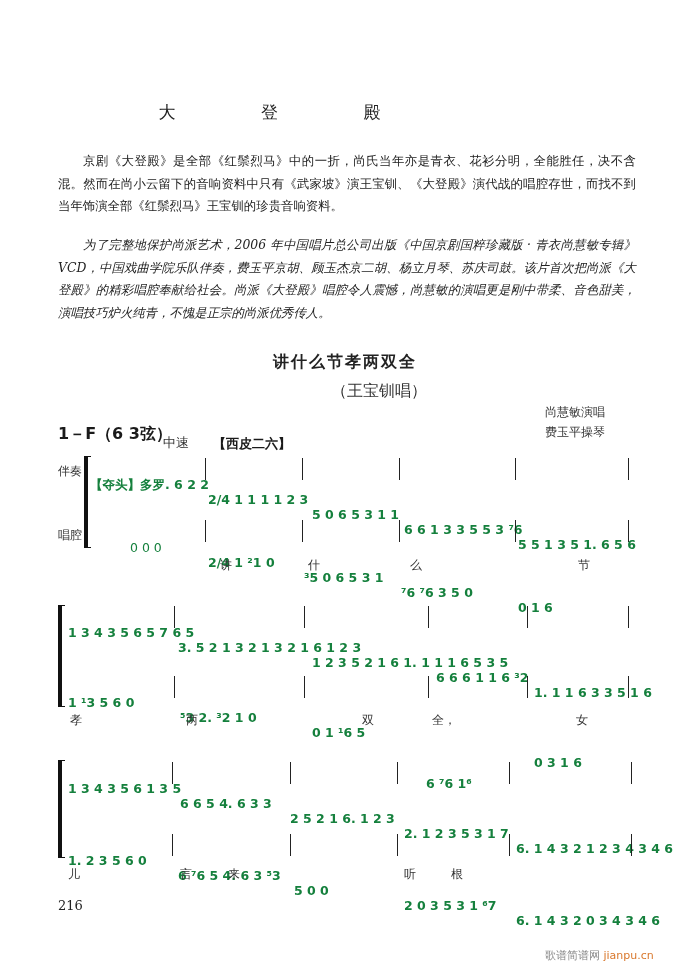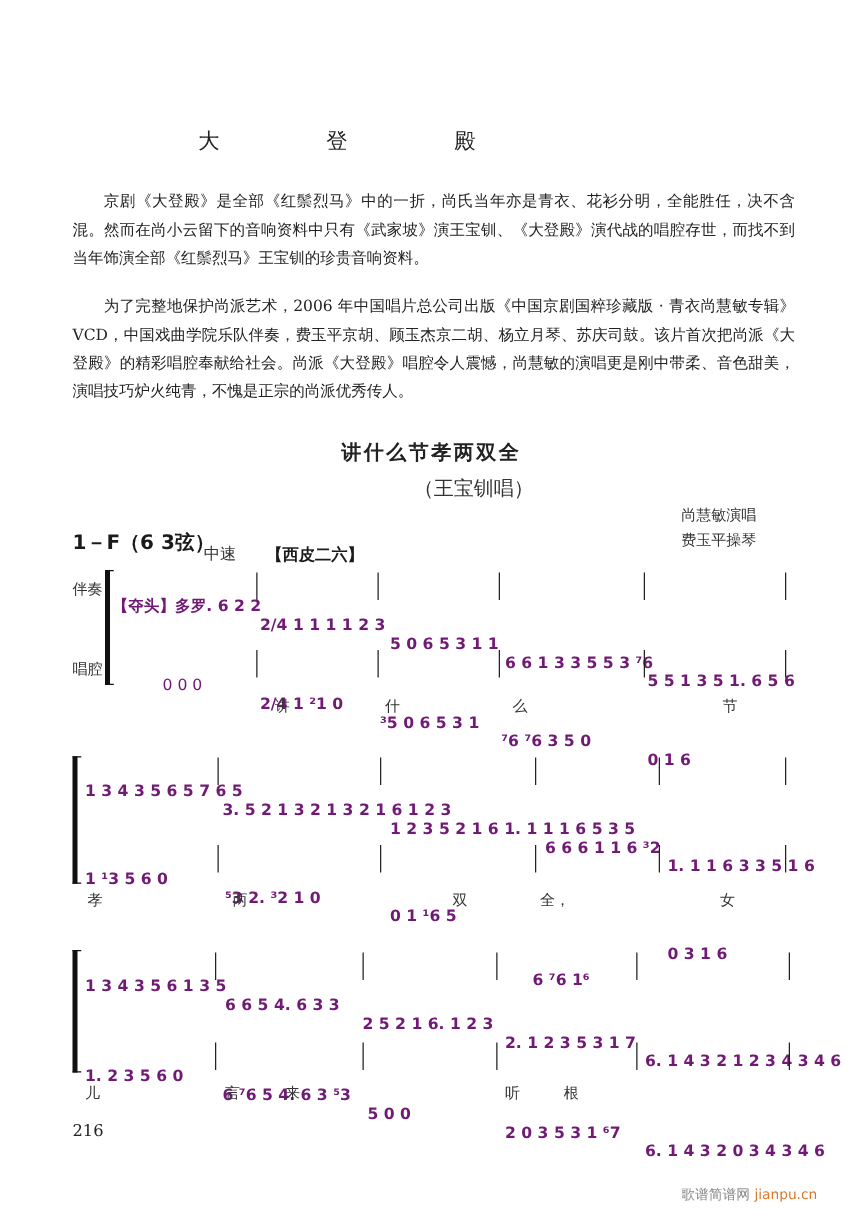--- a/index.html
+++ b/index.html
@@ -37,38 +37,38 @@
     left: 213px; top: 435px; font-size: 13px; font-weight: bold;
     font-family: "DejaVu Sans", sans-serif;
   }
   .part-label { font-size: 12px; color: #333; }
   .system-bracket {
     position: absolute; border-left: 4px solid #111; border-top: 1px solid #111;
     border-bottom: 1px solid #111; width: 3px;
   }
   .row {
     position: absolute; font-family: "DejaVu Sans", sans-serif; font-weight: bold;
-    font-size: 12.5px; white-space: pre; color: #701a75;
+    font-size: 12.5px; white-space: pre; color: #15803d;
   }
   .bar { position: absolute; width: 1px; background: #222; }
   .measure { position: absolute; white-space: pre; }
   .lyric { position: absolute; font-size: 12px; color: #333; }
   .page-num { left: 58px; top: 898px; font-size: 13px; color: #222; }
   .watermark {
     left: 545px; top: 948px; font-size: 11px; color: #888;
     font-family: "DejaVu Sans", sans-serif;
   }
   .watermark .domain { color: #d9772b; }
 </style>
 </head>
 <body>
 
 <div class="abs title">大 登 殿</div>
 <div class="abs para" style="top:150px;">京剧《大登殿》是全部《红鬃烈马》中的一折，尚氏当年亦是青衣、花衫分明，全能胜任，决不含混。然而在尚小云留下的音响资料中只有《武家坡》演王宝钏、《大登殿》演代战的唱腔存世，而找不到当年饰演全部《红鬃烈马》王宝钏的珍贵音响资料。</div>
-<div class="abs para" style="top:234px;">为了完整地保护尚派艺术，2006 年中国唱片总公司出版《中国京剧国粹珍藏版 · 青衣尚慧敏专辑》VCD，中国戏曲学院乐队伴奏，费玉平京胡、顾玉杰京二胡、杨立月琴、苏庆司鼓。该片首次把尚派《大登殿》的精彩唱腔奉献给社会。尚派《大登殿》唱腔令人震憾，尚慧敏的演唱更是刚中带柔、音色甜美，演唱技巧炉火纯青，不愧是正宗的尚派优秀传人。</div>
+<div class="abs para" style="top:234px;font-style:italic;">为了完整地保护尚派艺术，2006 年中国唱片总公司出版《中国京剧国粹珍藏版 · 青衣尚慧敏专辑》VCD，中国戏曲学院乐队伴奏，费玉平京胡、顾玉杰京二胡、杨立月琴、苏庆司鼓。该片首次把尚派《大登殿》的精彩唱腔奉献给社会。尚派《大登殿》唱腔令人震憾，尚慧敏的演唱更是刚中带柔、音色甜美，演唱技巧炉火纯青，不愧是正宗的尚派优秀传人。</div>
 
 <div class="abs song-title">讲什么节孝两双全</div>
 <div class="abs song-sub">（王宝钏唱）</div>
 <div class="abs credits">
   <div>尚慧敏演唱</div>
   <div>费玉平操琴</div>
 </div>
 <div class="abs key">1－F（6 3弦）</div>
 <div class="abs tempo">中速</div>
 <div class="abs section-mark">【西皮二六】</div>

